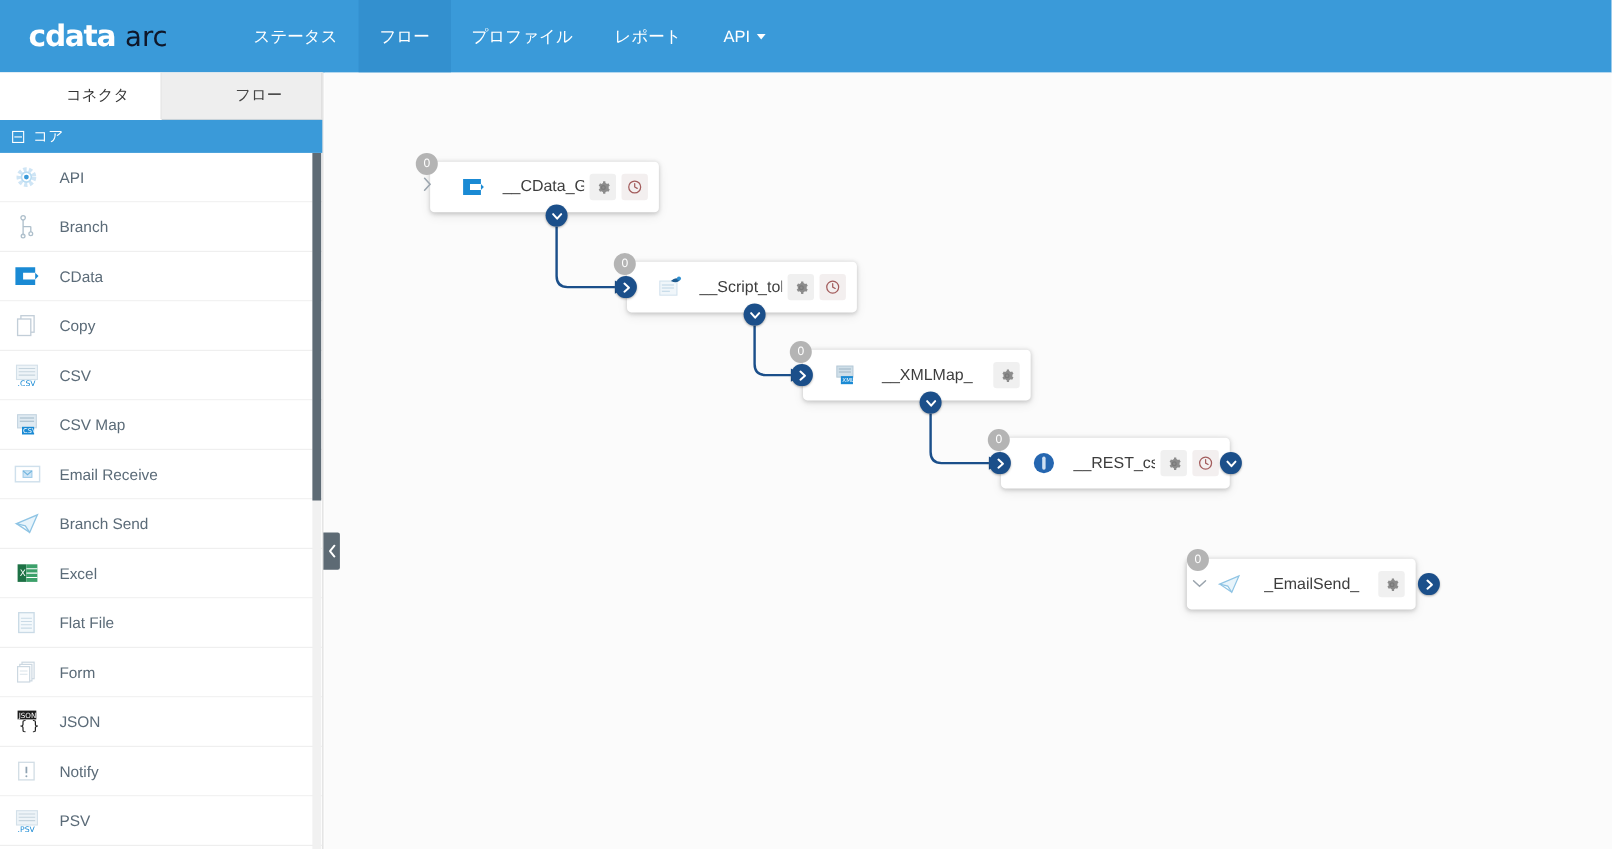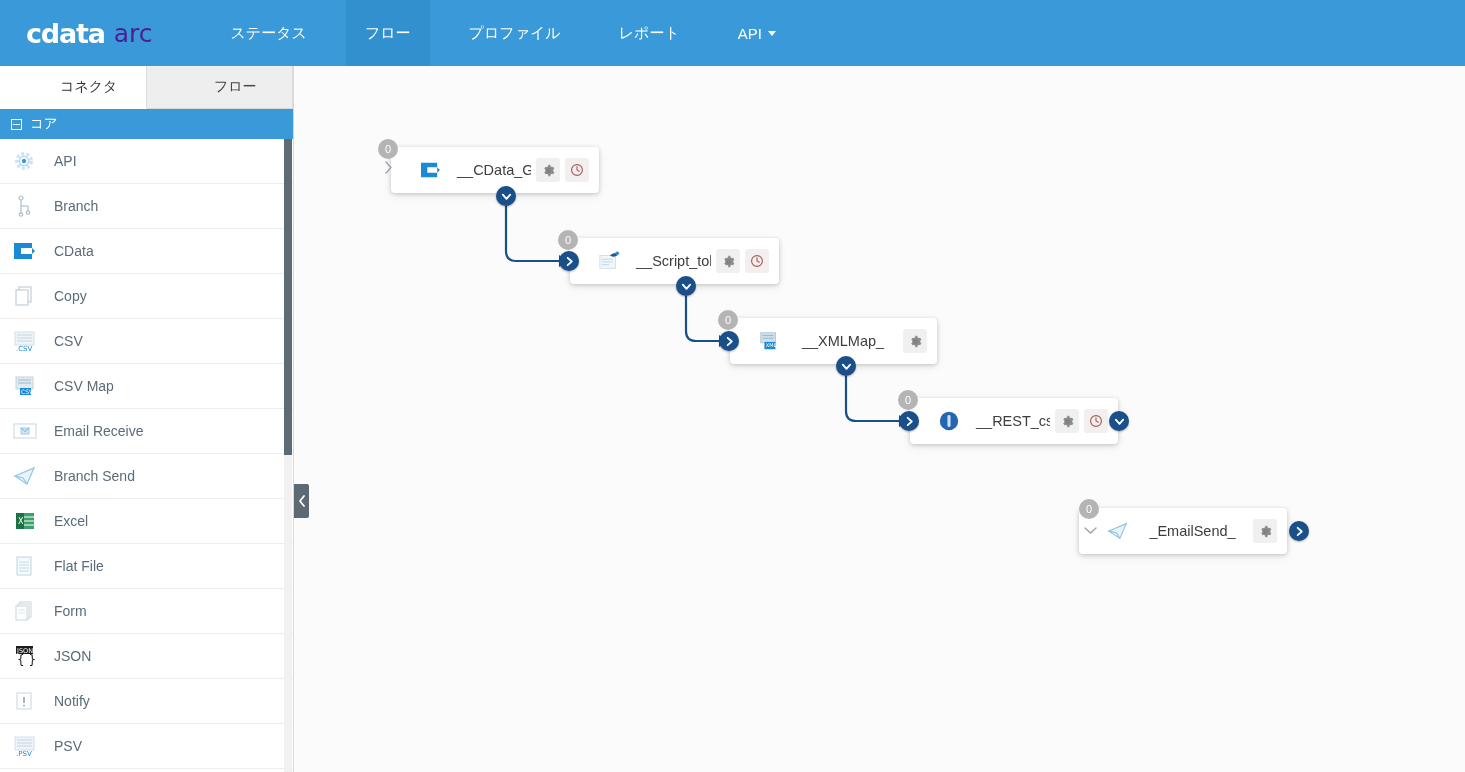--- a/index.html
+++ b/index.html
@@ -24,24 +24,24 @@
     padding-left: 26px; padding-right: 30px;
     user-select: none;
   }
   .brand-mark {
     font-size: 27px; font-weight: bold; letter-spacing: -1.2px;
     color: #ffffff;
     font-family: "DejaVu Sans", sans-serif;
   }
   .brand-sub {
     font-size: 25px; font-weight: normal; letter-spacing: 0px;
-    color: #4c1d95; margin-left: 9px;
+    color: #0f172a; margin-left: 9px;
     font-family: "DejaVu Sans", sans-serif;
   }
-  .navitems { display: flex; align-items: stretch; margin-left: 29px; gap: 20px; }
+  .navitems { display: flex; align-items: stretch; margin-left: 29px; }
   .navitem {
     display: flex; align-items: center; justify-content: center;
     padding: 0 19px;
     color: #ffffff; font-size: 15px;
     cursor: pointer; white-space: nowrap;
   }
   .navitem.active { background: #3390cf; }
   .caret {
     display: inline-block; margin-left: 6px;
     width: 0; height: 0;

